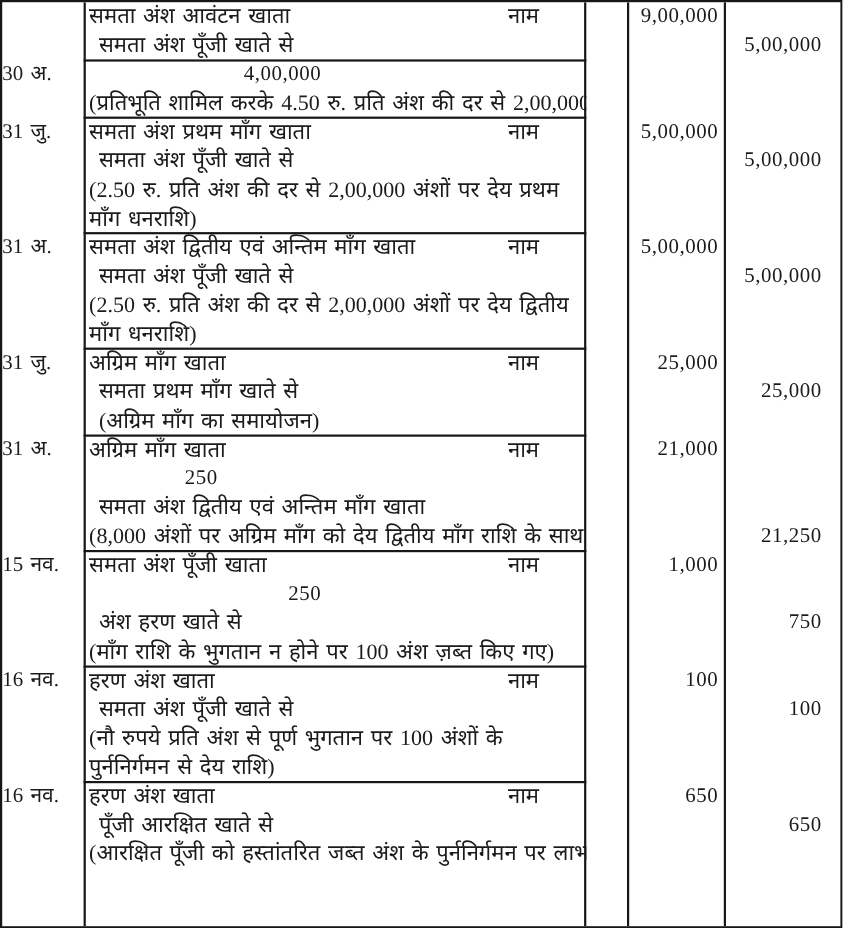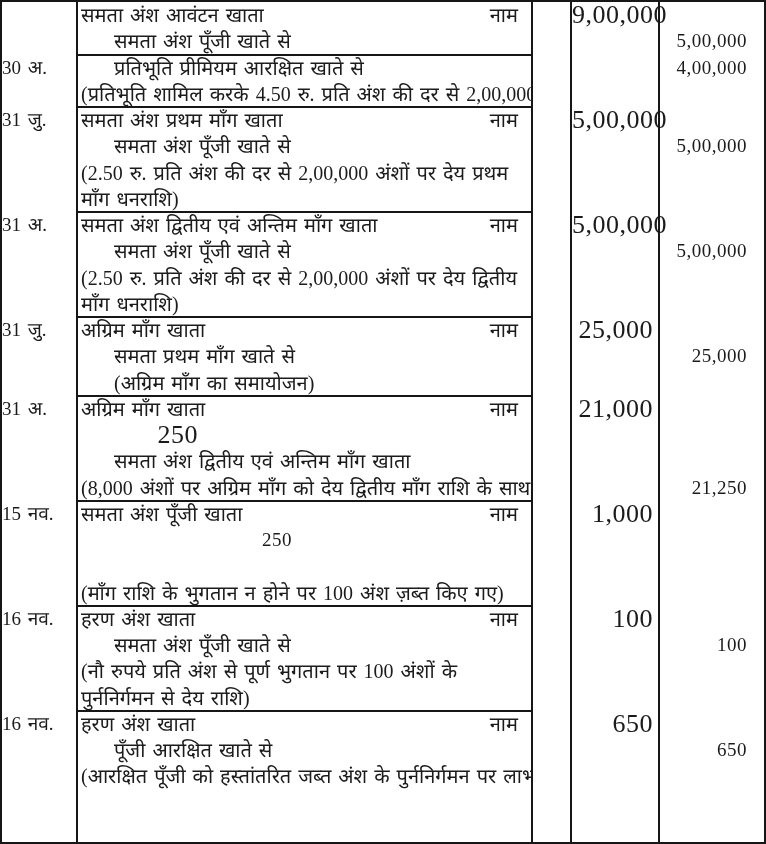--- a/index.html
+++ b/index.html
@@ -70,30 +70,30 @@
     width: 455px;
     flex: none;
     display: flex;
     align-items: center;
     justify-content: space-between;
     white-space: nowrap;
     overflow: hidden;
     box-sizing: border-box;
   }
   .p-text { padding-left: 3px; }
-  .p-text.ind1 { padding-left: 36px; }
-  .p-dr { margin-right: 15px; flex: none; }
+  .p-text.ind1 { padding-left: 12px; }
+  .p-dr { margin-right: 43px; flex: none; }
   .c-lf { width: 39px; flex: none; }
   .c-debit {
     width: 88px;
     flex: none;
     text-align: right;
     padding-right: 7px;
     box-sizing: border-box;
-    font-size: 26px;
+    font-size: 19px;
     letter-spacing: 0.5px;
     white-space: nowrap;
   }
   .c-credit {
     width: 104px;
     flex: none;
     text-align: right;
     padding-right: 17px;
     box-sizing: border-box;
     font-size: 19px;
@@ -121,23 +121,20 @@
           <div class="c-date"></div>
           <div class="c-part">
             <span class="p-text ind1">समता अंश पूँजी खाते से</span>
           </div>
           <div class="c-lf"></div>
           <div class="c-debit"></div>
           <div class="c-credit">5,00,000</div>
         </div>
         <div class="row sep">
           <div class="c-date"><span>30 अ.</span></div>
-          <div class="c-part">
-            <span class="p-text ind1">प्रतिभूति प्रीमियम आरक्षित खाते से</span>
-          </div>
           <div class="c-lf"></div>
           <div class="c-debit"></div>
           <div class="c-credit">4,00,000</div>
         </div>
         <div class="row">
           <div class="c-date"></div>
           <div class="c-part">
             <span class="p-text">(प्रतिभूति शामिल करके 4.50 रु. प्रति अंश की दर से 2,00,000</span>
           </div>
           <div class="c-lf"></div>
@@ -291,22 +288,26 @@
           <div class="c-credit"></div>
         </div>
         <div class="row">
           <div class="c-date"></div>
           <div class="c-lf"></div>
           <div class="c-debit"></div>
           <div class="c-credit">250</div>
         </div>
         <div class="row">
           <div class="c-date"></div>
-          <div class="c-lf"></div>
-          <div class="c-debit"></div>
+          <div class="c-part">
+            <span class="p-text ind1">अंश हरण खाते से</span>
+          </div>
+          <div class="c-lf"></div>
+          <div class="c-debit"></div>
+          <div class="c-credit">750</div>
         </div>
         <div class="row">
           <div class="c-date"></div>
           <div class="c-part">
             <span class="p-text">(माँग राशि के भुगतान न होने पर 100 अंश ज़ब्त किए गए)</span>
           </div>
           <div class="c-lf"></div>
           <div class="c-debit"></div>
           <div class="c-credit"></div>
         </div>

